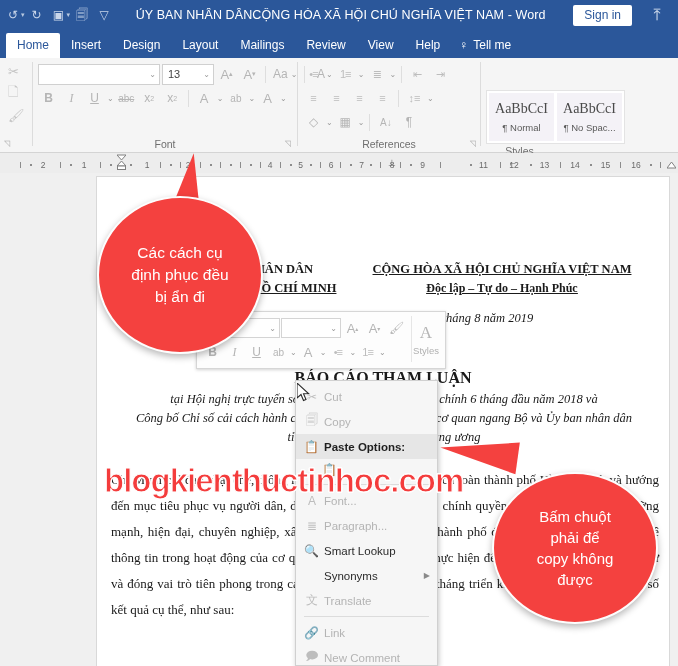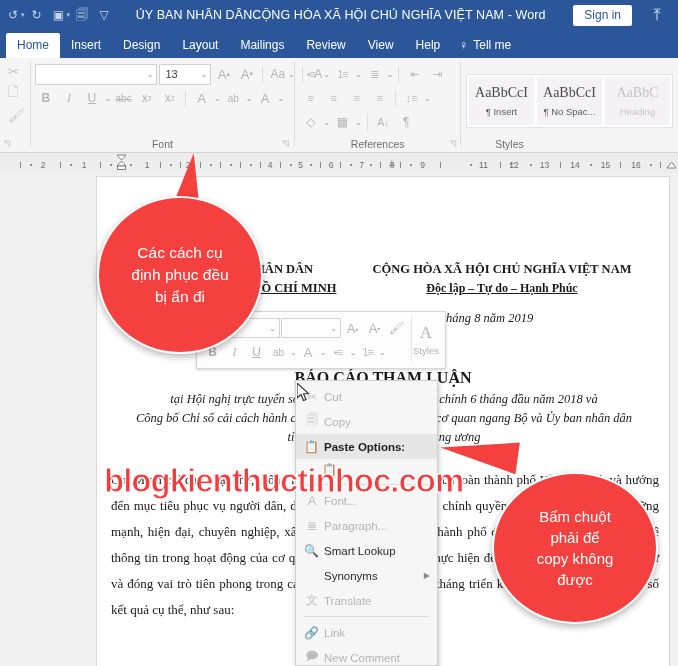--- a/index.html
+++ b/index.html
@@ -120,21 +120,21 @@
   
   .doc-area { position: absolute; top: 173px; left: 0; width: 678px; height: 493px; background: #f0f0f0; }
   .page {
     position: absolute; top: 4px; left: 97px; width: 572px; height: 489px;
     background: #ffffff; box-shadow: 0 0 0 1px #d9d9d9;
   }
   .docfont { font-family: "Liberation Serif", serif; color: #1a1a1a; }
 
   .hdr-left { position: absolute; top: 83px; left: 70px; width: 175px; text-align:center; font-size: 12.5px; font-weight: bold; line-height: 19px; }
   .hdr-left .ul { text-decoration: underline; }
-  .hdr-right { position: absolute; top: 83px; left: 255px; width: 300px; text-align: center; font-size: 12.5px; font-weight: bold; line-height: 19px; }
+  .hdr-right { position: absolute; top: 83px; left: 255px; width: 300px; text-align: center; font-size: 12.5px; font-weight: bold; line-height: 19px; text-decoration: underline; }
   .hdr-right .sub { text-decoration: underline; font-size: 12px; }
   .date-line { position: absolute; top: 134px; left: 330px; font-style: italic; font-size: 12.5px; }
 
   .doc-title { position: absolute; top: 192px; left: 0; width: 572px; text-align: center; font-size: 16px; font-weight: bold; }
   .lead { position: absolute; top: 213px; left: 12px; width: 550px; text-align: center; font-style: italic; font-size: 12.5px; line-height: 19px; }
 
   .body-para { position: absolute; top: 290px; left: 14px; width: 548px; font-size: 13px; line-height: 26px; text-align: justify; }
 
   
   .watermark {
@@ -341,33 +341,29 @@
         </div>
       </div>
       <div class="grp-label">
         <span>References</span>
         <span class="dialog-launcher" style="right:4px;">◹</span>
       </div>
     </div>
     <div class="grp-sep"></div>
 
     <div class="grp stylegrp">
-      <div class="grp-body" style="padding-top:16px;">
+      <div class="grp-body" style="padding-top:16px;margin-top:16px;">
         <div class="gallery">
           <div class="style-card">
             <div class="prev">AaBbCcI</div>
-            <div class="nm">¶ Insert</div>
+            <div class="nm">¶ Normal</div>
           </div>
           <div class="style-card">
             <div class="prev">AaBbCcI</div>
             <div class="nm">¶ No Spac...</div>
-          </div>
-          <div class="style-card faded">
-            <div class="prev">AaBbC</div>
-            <div class="nm">Heading</div>
           </div>
         </div>
       </div>
       <div class="grp-label" style="padding-right:120px;">
         <span>Styles</span>
       </div>
     </div>
   </div>
 
   <div class="ruler">

